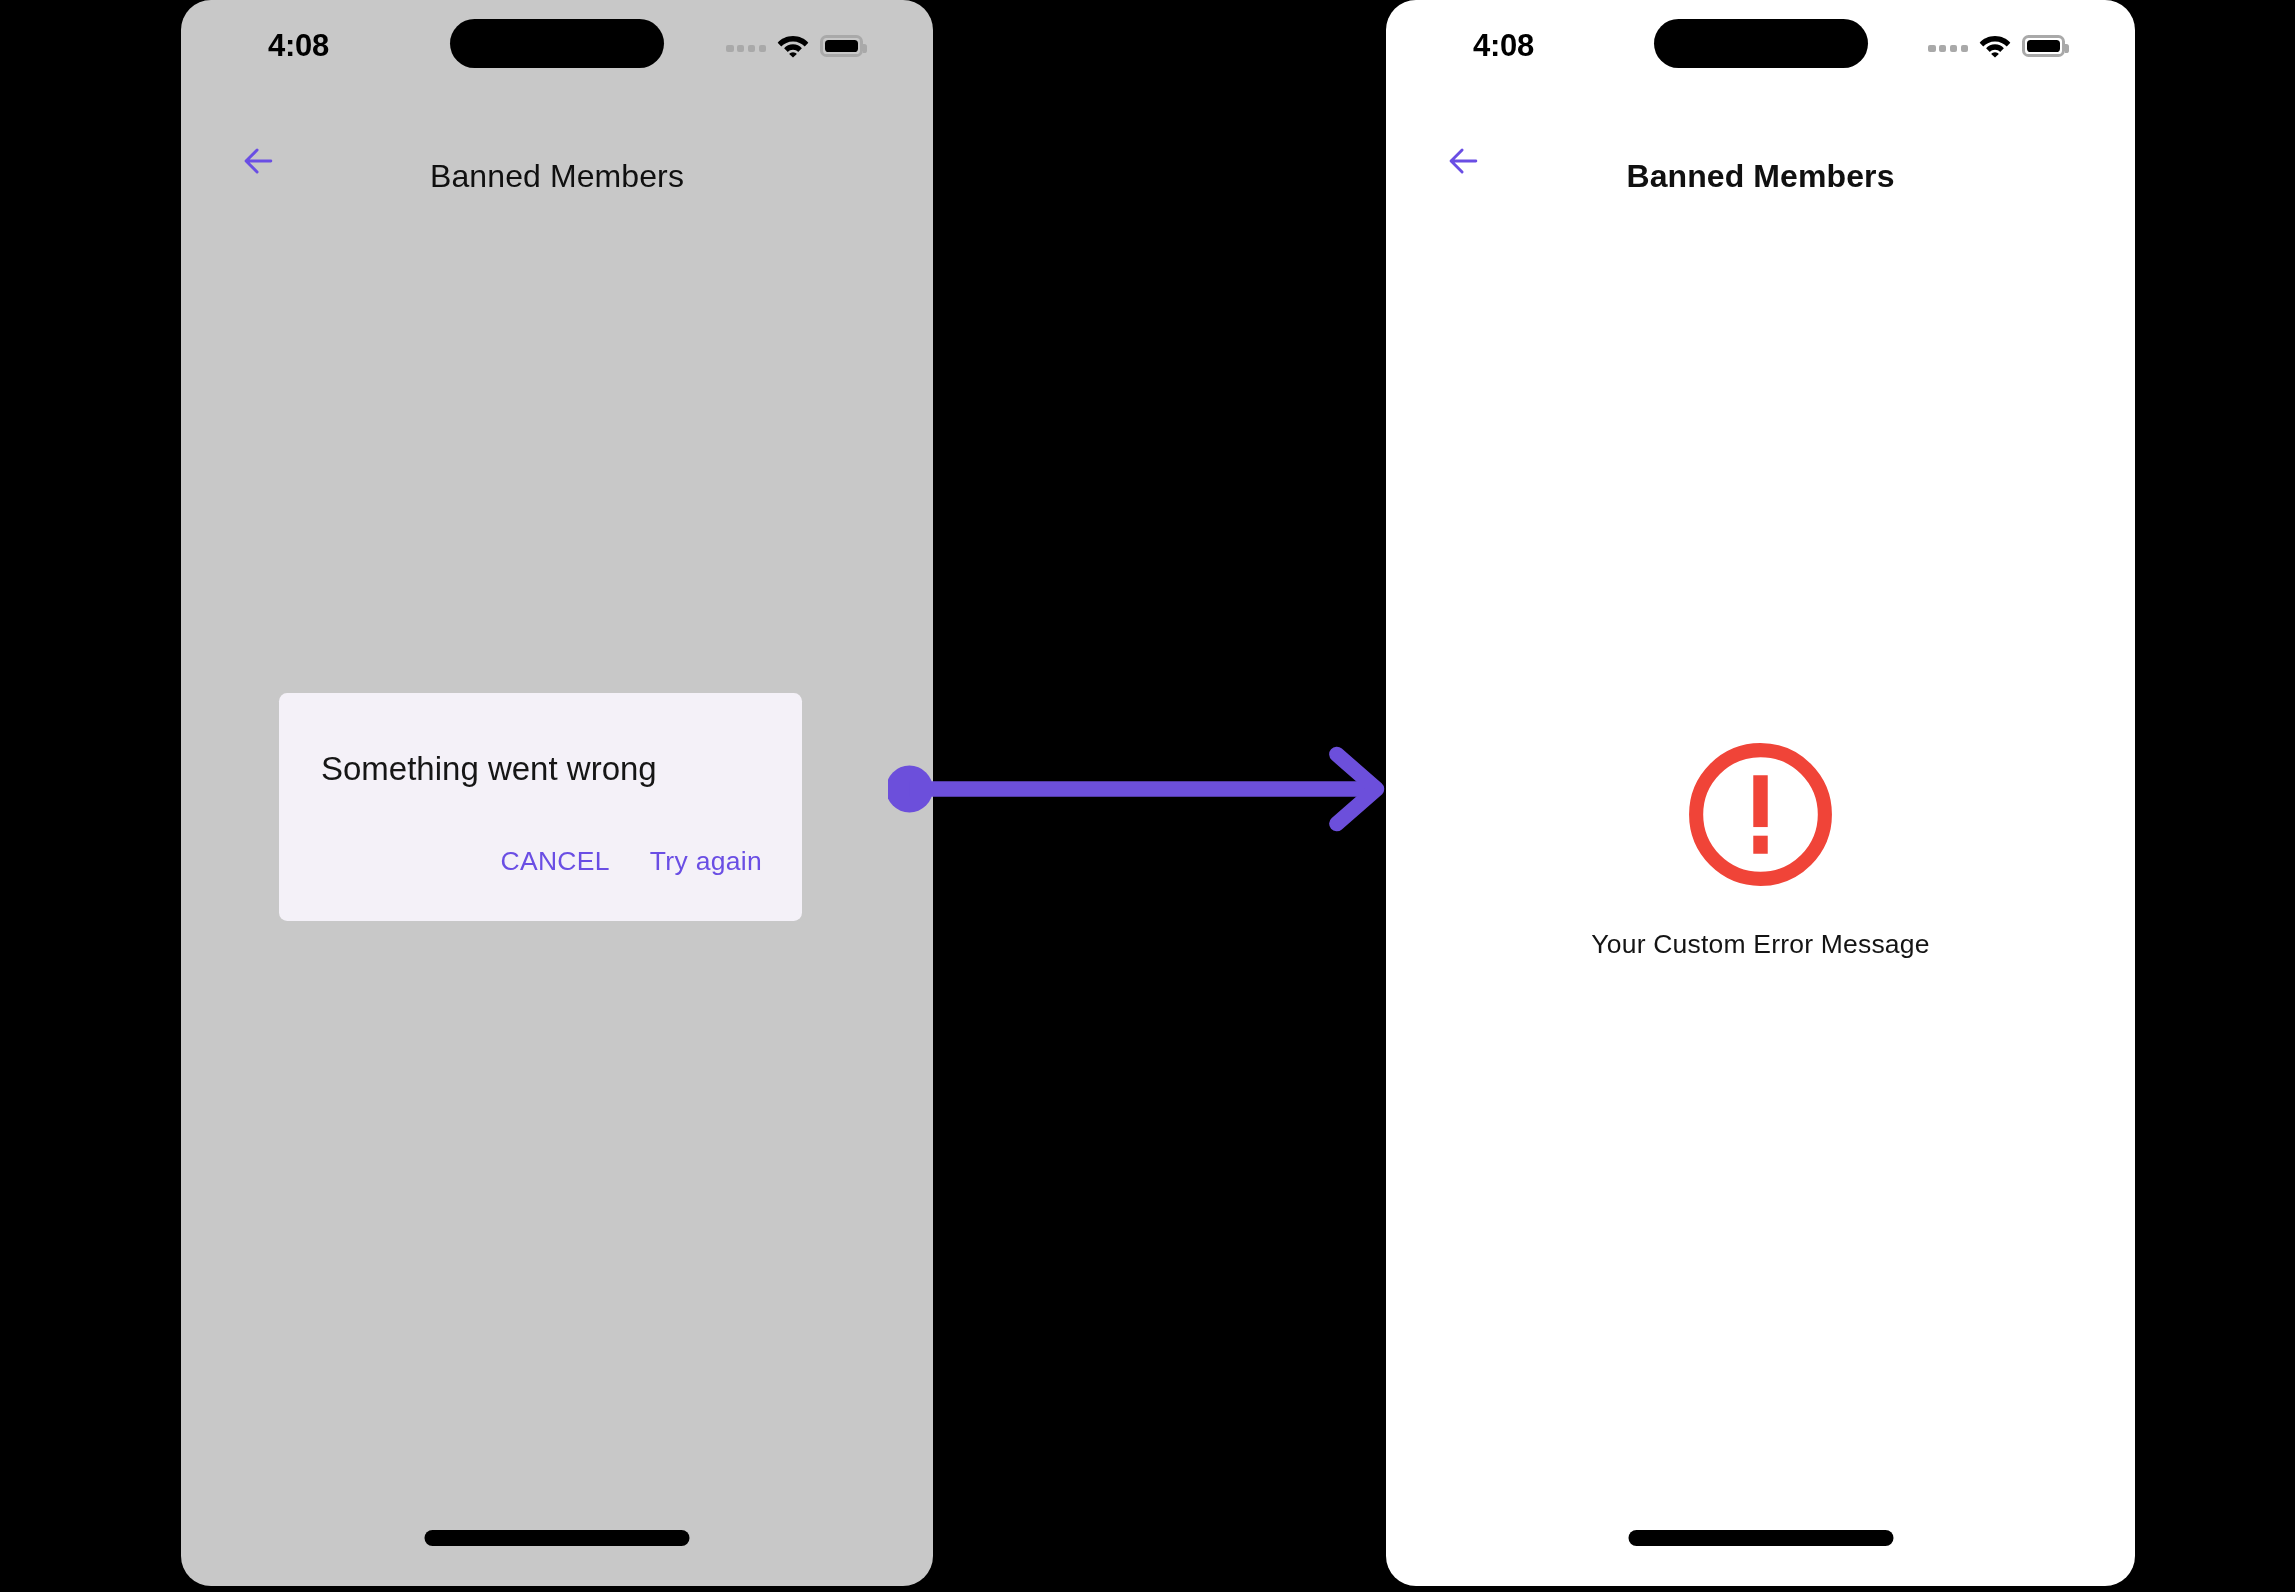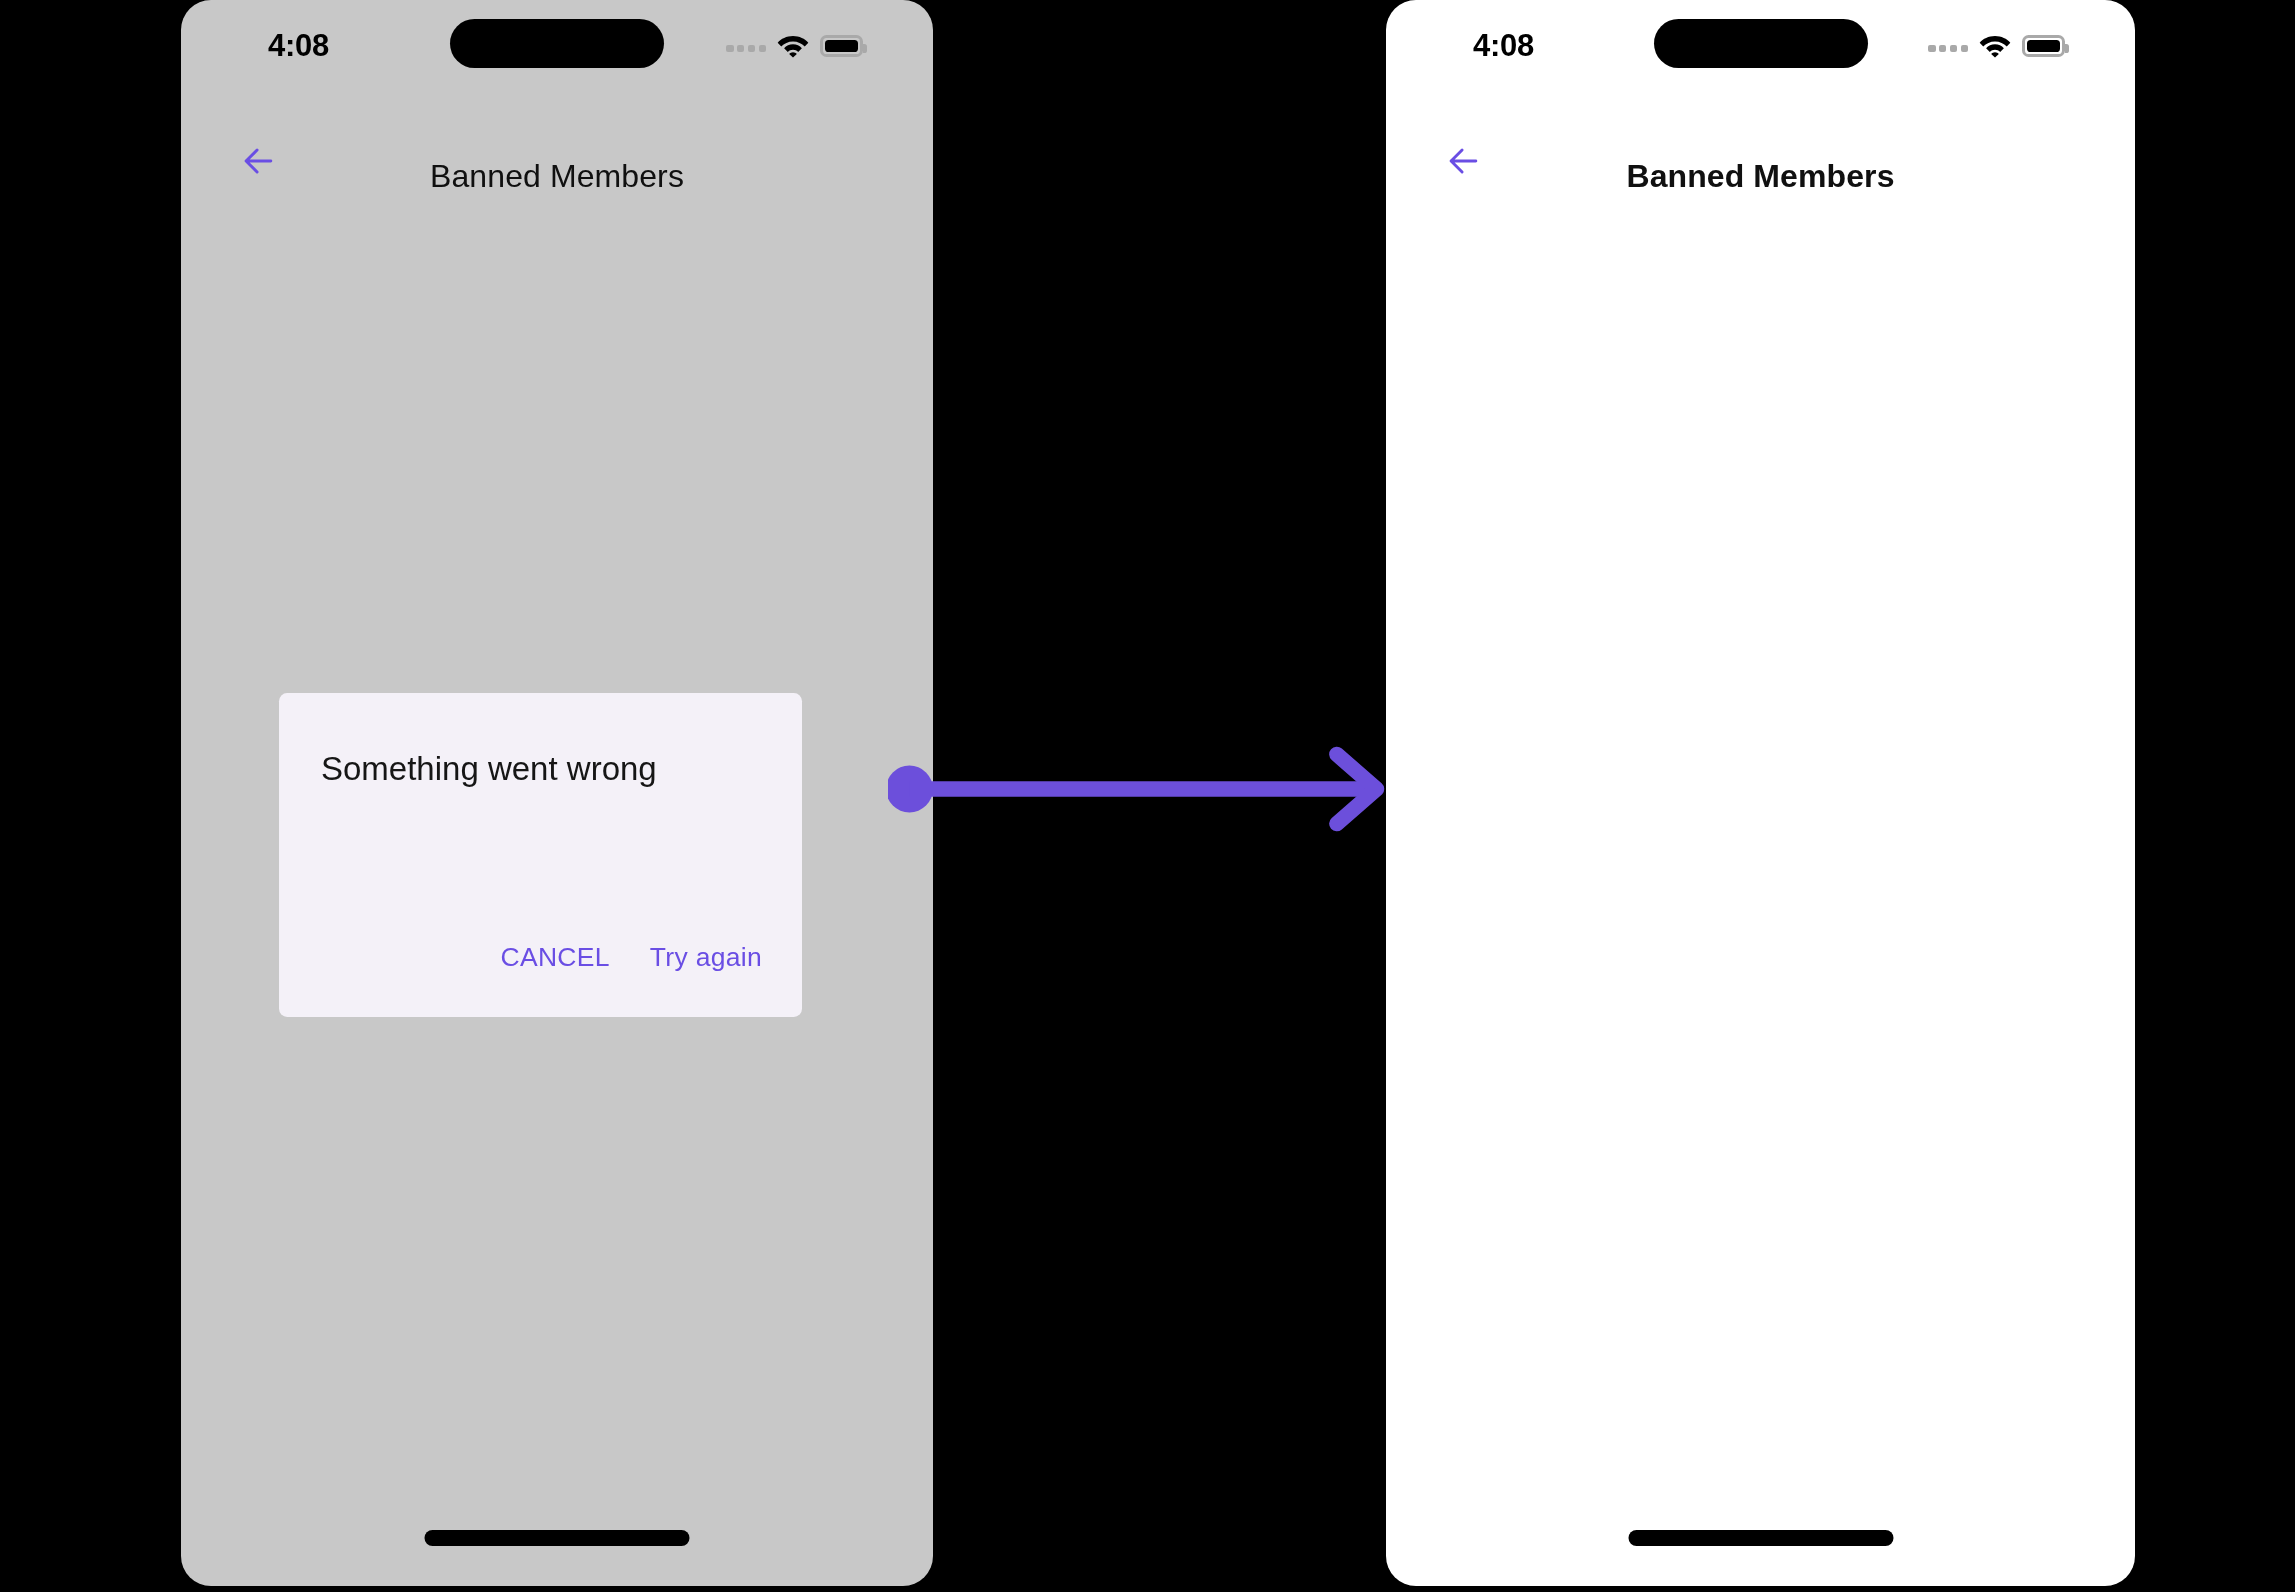--- a/index.html
+++ b/index.html
@@ -162,21 +162,21 @@
     border-radius: 10.2px;
     background: #000000;
   }
 
   
   .dialog {
     position: absolute;
     left: 98px;                 
     top: 693px;
     width: 523px;
-    height: 324px;
+    height: 228px;
     background: #f4f1f8;
     border-radius: 8.2px;
     box-sizing: border-box;
   }
   .dialog-title {
     position: absolute;
     left: 42px;
     top: 57px;
     font-size: 33px;
     color: #161616;
@@ -307,18 +307,26 @@
       </div>
     </div>
 
     <div class="appbar">
       <svg class="back-arrow" viewBox="0 0 48 48">
         <path d="M38 24H11M11 24l12-12M11 24l12 12" fill="none" stroke="#6a4ee4" stroke-width="3.2" stroke-linecap="round" stroke-linejoin="round"></path>
       </svg>
       <div class="appbar-title">Banned Members</div>
     </div>
 
+    <div class="error-block">
+      <svg class="error-icon" viewBox="0 0 100 100">
+        <circle cx="50" cy="50" r="41" fill="none" stroke="#f04438" stroke-width="9"></circle>
+        <rect x="45.4" y="25" width="9.2" height="33" fill="#f04438"></rect>
+        <rect x="45.4" y="63.5" width="9.2" height="11.5" fill="#f04438"></rect>
+      </svg>
+      <div class="error-message">Your Custom Error Message</div>
+    </div>
 
     <div class="home-indicator"></div>
   </div>
 
 </div>
 
 
 </body></html>

